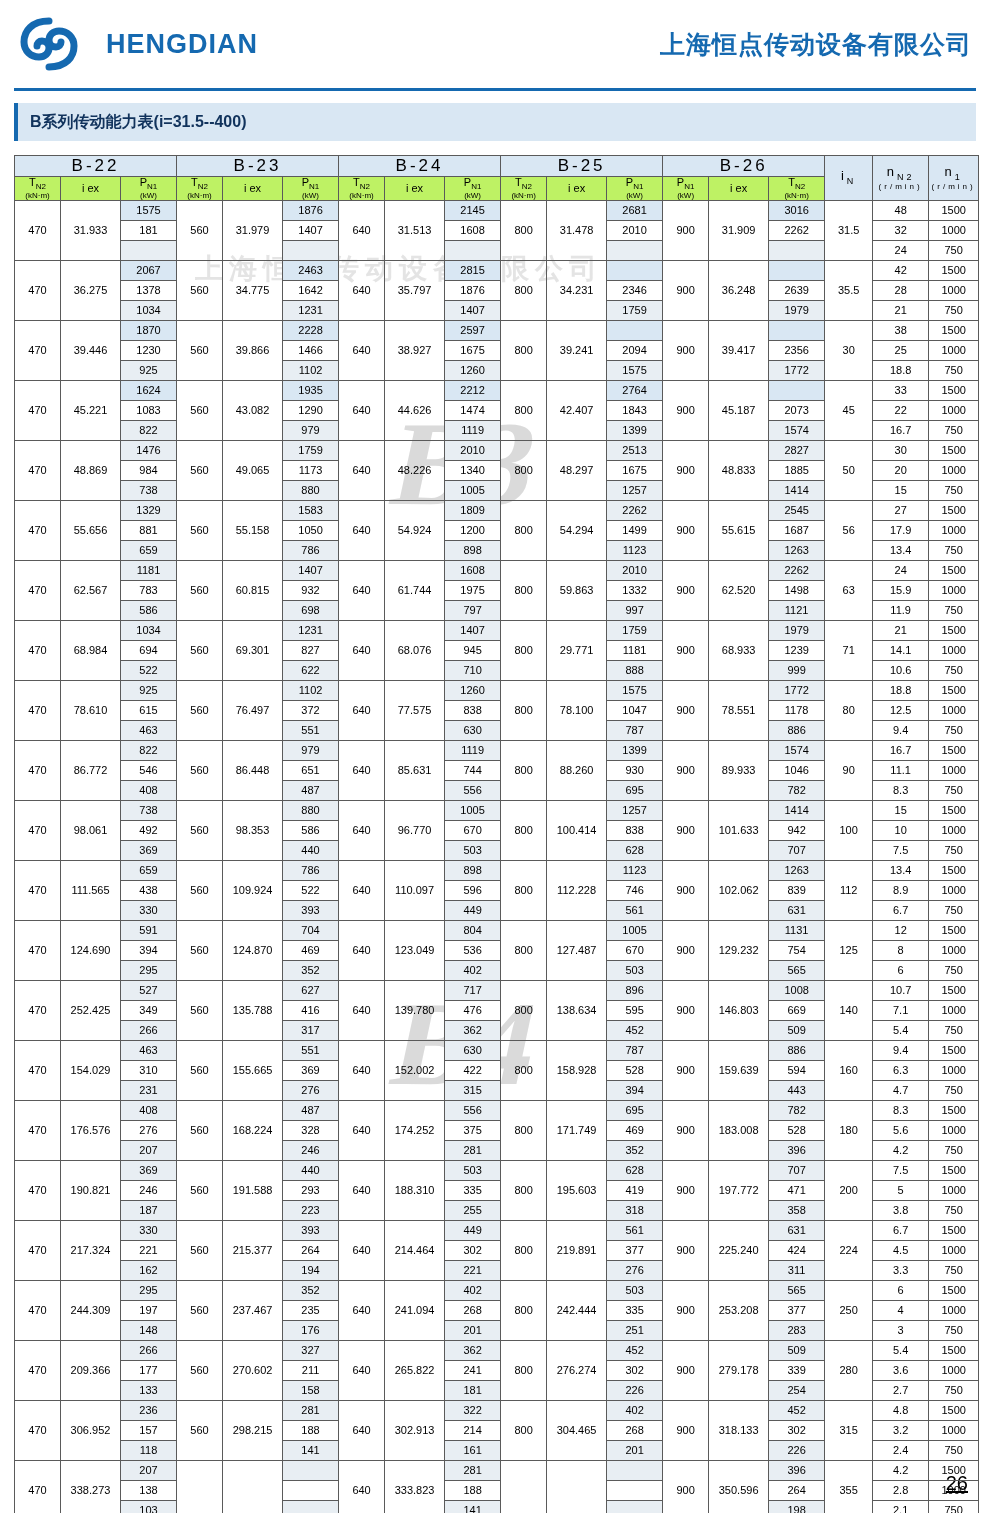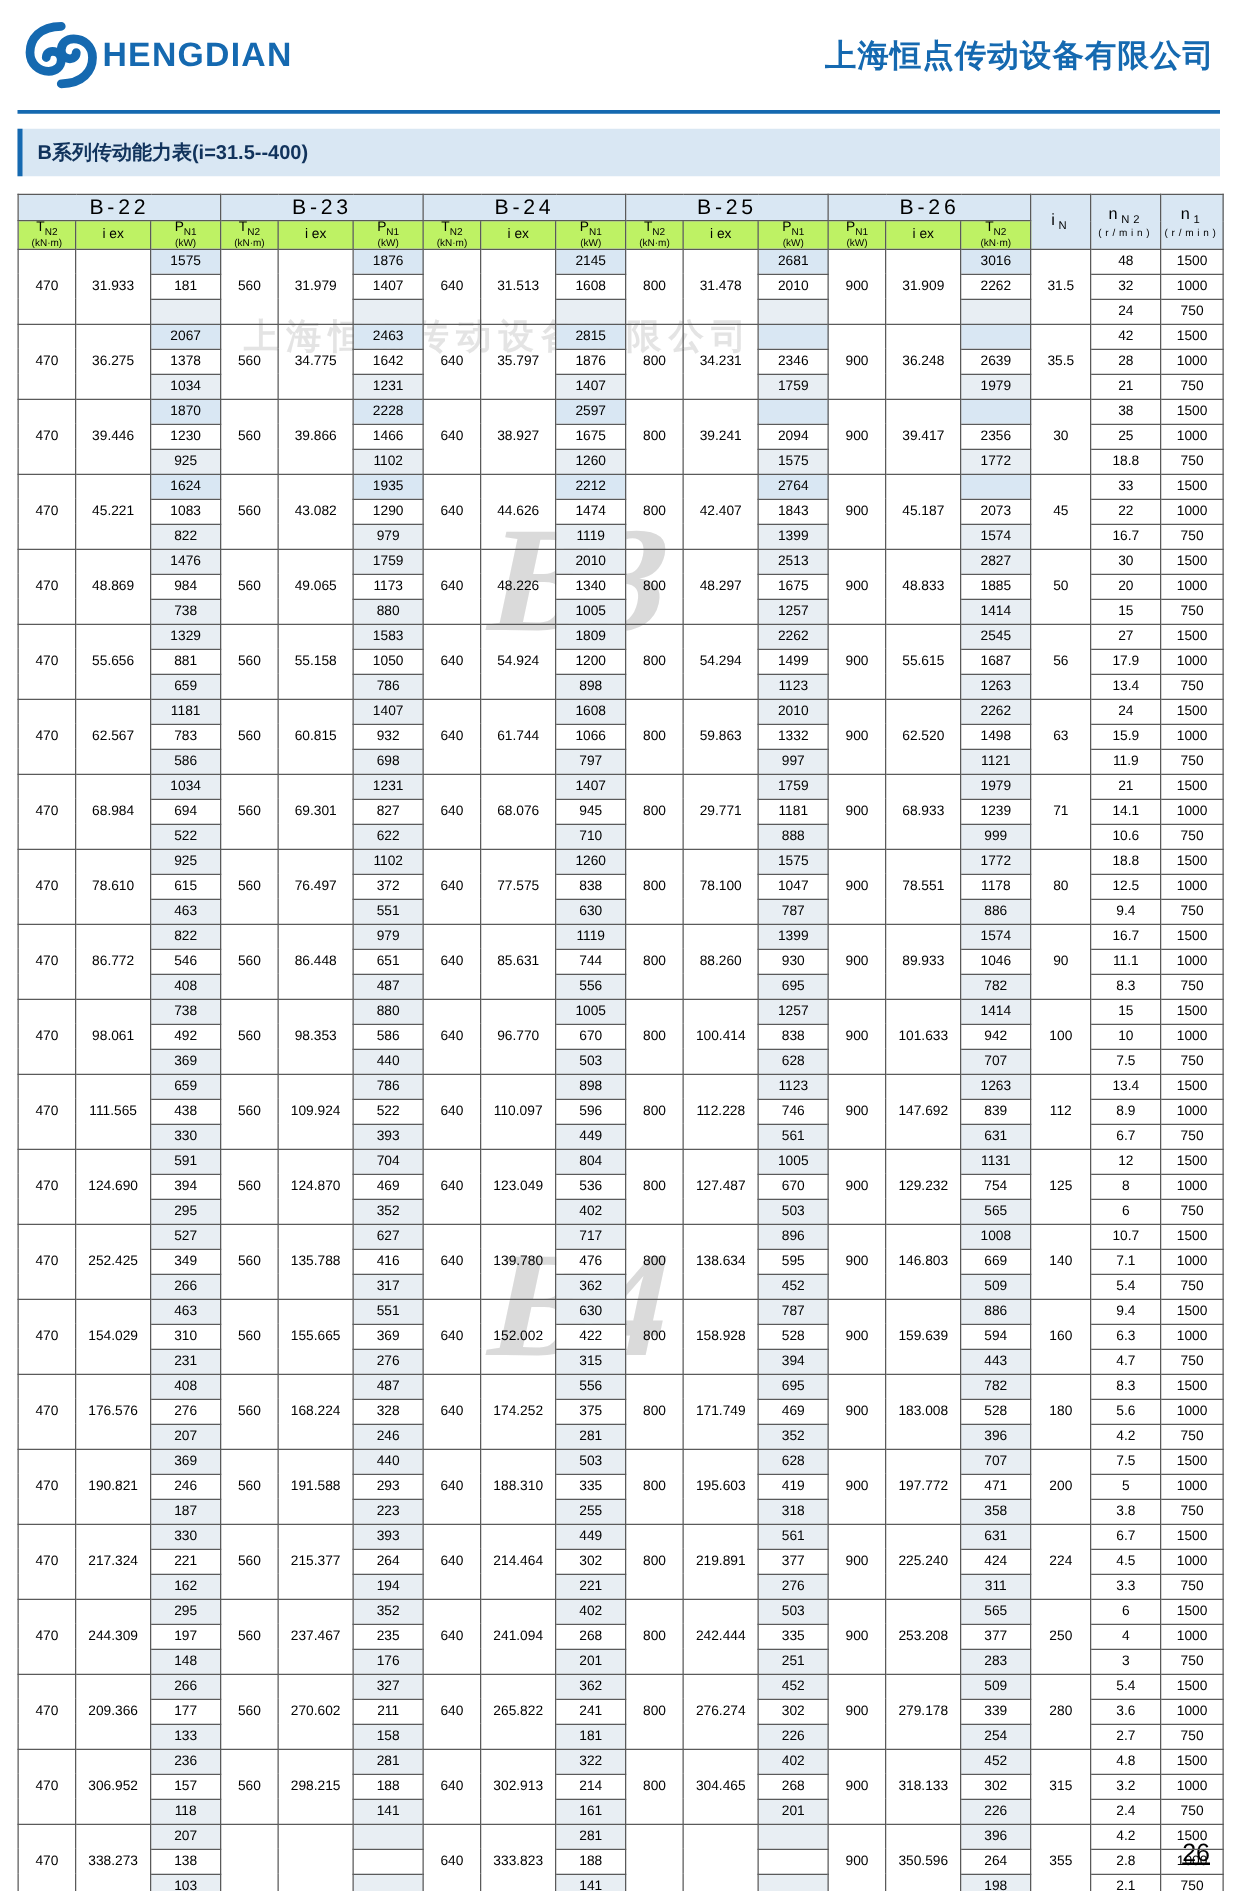--- a/index.html
+++ b/index.html
@@ -13,21 +13,21 @@
   }
   
   .header{
     position:relative;
     height:88px;
     display:flex;
     align-items:center;
     padding:0 18px;
     box-sizing:border-box;
   }
-  .logo-wrap{display:flex;align-items:center;gap:2px;}
+  .logo-wrap{display:flex;align-items:center;gap:26px;}
   .logo-mark{width:62px;height:58px;position:relative;}
   .brand{
     font-size:27px;font-weight:bold;color:#1569b0;letter-spacing:1px;
     font-family:"Liberation Sans", sans-serif;
   }
   .company{
     margin-left:auto;
     font-size:25px;font-weight:bold;color:#1569b0;letter-spacing:1px;
   }
   .rule{
@@ -478,21 +478,21 @@
           <td rowspan="3" class="">900</td>
           <td rowspan="3" class="">62.520</td>
           <td class="shade">2262</td>
           <td rowspan="3">63</td>
           <td class="">24</td>
           <td class="">1500</td>
         </tr>
         <tr>
           <td class="white">783</td>
           <td class="white">932</td>
-          <td class="white">1066</td>
+          <td class="white">1975</td>
           <td class="white">1332</td>
           <td class="white">1498</td>
           <td class="">15.9</td>
           <td class="">1000</td>
         </tr>
         <tr>
           <td class="shade">586</td>
           <td class="shade">698</td>
           <td class="shade">797</td>
           <td class="shade">997</td>
@@ -659,21 +659,21 @@
           <td rowspan="3" class="">560</td>
           <td rowspan="3" class="">109.924</td>
           <td class="shade">786</td>
           <td rowspan="3" class="">640</td>
           <td rowspan="3" class="">110.097</td>
           <td class="shade">898</td>
           <td rowspan="3" class="">800</td>
           <td rowspan="3" class="">112.228</td>
           <td class="shade">1123</td>
           <td rowspan="3" class="">900</td>
-          <td rowspan="3" class="">147.692</td>
+          <td rowspan="3" class="">102.062</td>
           <td class="shade">1263</td>
           <td rowspan="3">112</td>
           <td class="">13.4</td>
           <td class="">1500</td>
         </tr>
         <tr>
           <td class="white">438</td>
           <td class="white">522</td>
           <td class="white">596</td>
           <td class="white">746</td>

